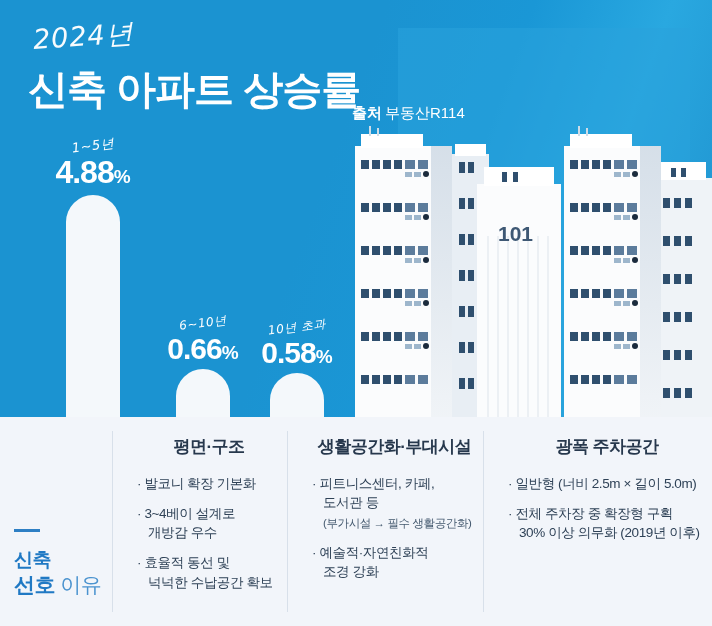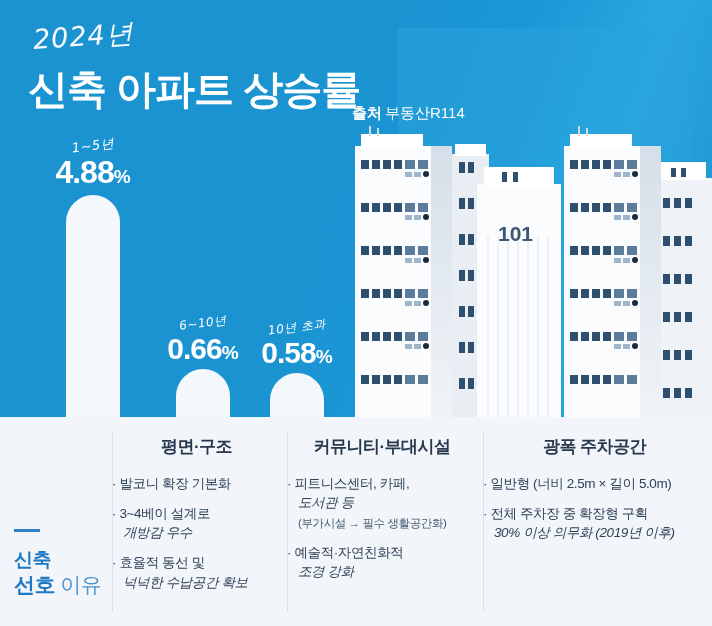--- a/index.html
+++ b/index.html
@@ -105,39 +105,39 @@
   .side-label .l1 {
     position:absolute; left:14px; top:130px;
     font-size:19px; font-weight:700; color:#2079c4; letter-spacing:-.5px;
   }
   .side-label .l2 {
     position:absolute; left:14px; top:154px;
     font-size:21px; font-weight:700; color:#2079c4; letter-spacing:-.5px; white-space:nowrap;
   }
   .side-label .l2 em { font-style:normal; font-weight:400; color:#4b93cf; }
 
-  .col { position:relative; padding:18px 6px 0 0; }
+  .col { position:relative; padding:18px 6px 0 25px; }
   .col + .col::before, .col::before {
     content:""; position:absolute; left:0; top:14px; bottom:14px; width:1px; background:#d8e0ea;
   }
   .col-head {
     font-size:17px; font-weight:700; color:#27384d;
     text-align:center; letter-spacing:-.5px; margin-bottom:16px;
   }
   .bullets { list-style:none; }
   .bullets li {
     font-size:13.5px; color:#2f4257; line-height:1.42;
     margin-bottom:11px; letter-spacing:-.4px;
     text-indent:-7px; padding-left:7px;
   }
   .bullets li .sub {
     display:block; font-size:11.5px; color:#43586e;
     text-indent:0; padding-left:4px; margin-top:3px;
   }
-  .bullets li .ind { display:block; text-indent:0; padding-left:4px;font-style:italic; }
+  .bullets li .ind { display:block; text-indent:0; padding-left:4px; }
   #col-1 { width:175px; }
   #col-2 { width:196px; }
   #col-3 { width:229px; }
   #col-3 .bullets li { white-space:nowrap; }
 </style>
 </head>
 <body>
 
 <div class="page">
 
@@ -403,21 +403,21 @@
       <div class="col" id="col-1">
         <div class="col-head">평면·구조</div>
         <ul class="bullets">
           <li><span>· 발코니 확장 기본화</span></li>
           <li><span>· 3~4베이 설계로</span><span class="ind">개방감 우수</span></li>
           <li><span>· 효율적 동선 및</span><span class="ind">넉넉한 수납공간 확보</span></li>
         </ul>
       </div>
 
       <div class="col" id="col-2">
-        <div class="col-head">커뮤니티·부대시설</div>
+        <div class="col-head">생활공간화·부대시설</div>
         <ul class="bullets">
           <li><span>· 피트니스센터, 카페,</span><span class="ind">도서관 등</span><span class="sub">(부가시설 → 필수 생활공간화)</span></li>
           <li><span>· 예술적·자연친화적</span><span class="ind">조경 강화</span></li>
         </ul>
       </div>
 
       <div class="col" id="col-3">
         <div class="col-head">광폭 주차공간</div>
         <ul class="bullets">
           <li><span>· 일반형 (너비 2.5m × 길이 5.0m)</span></li>

